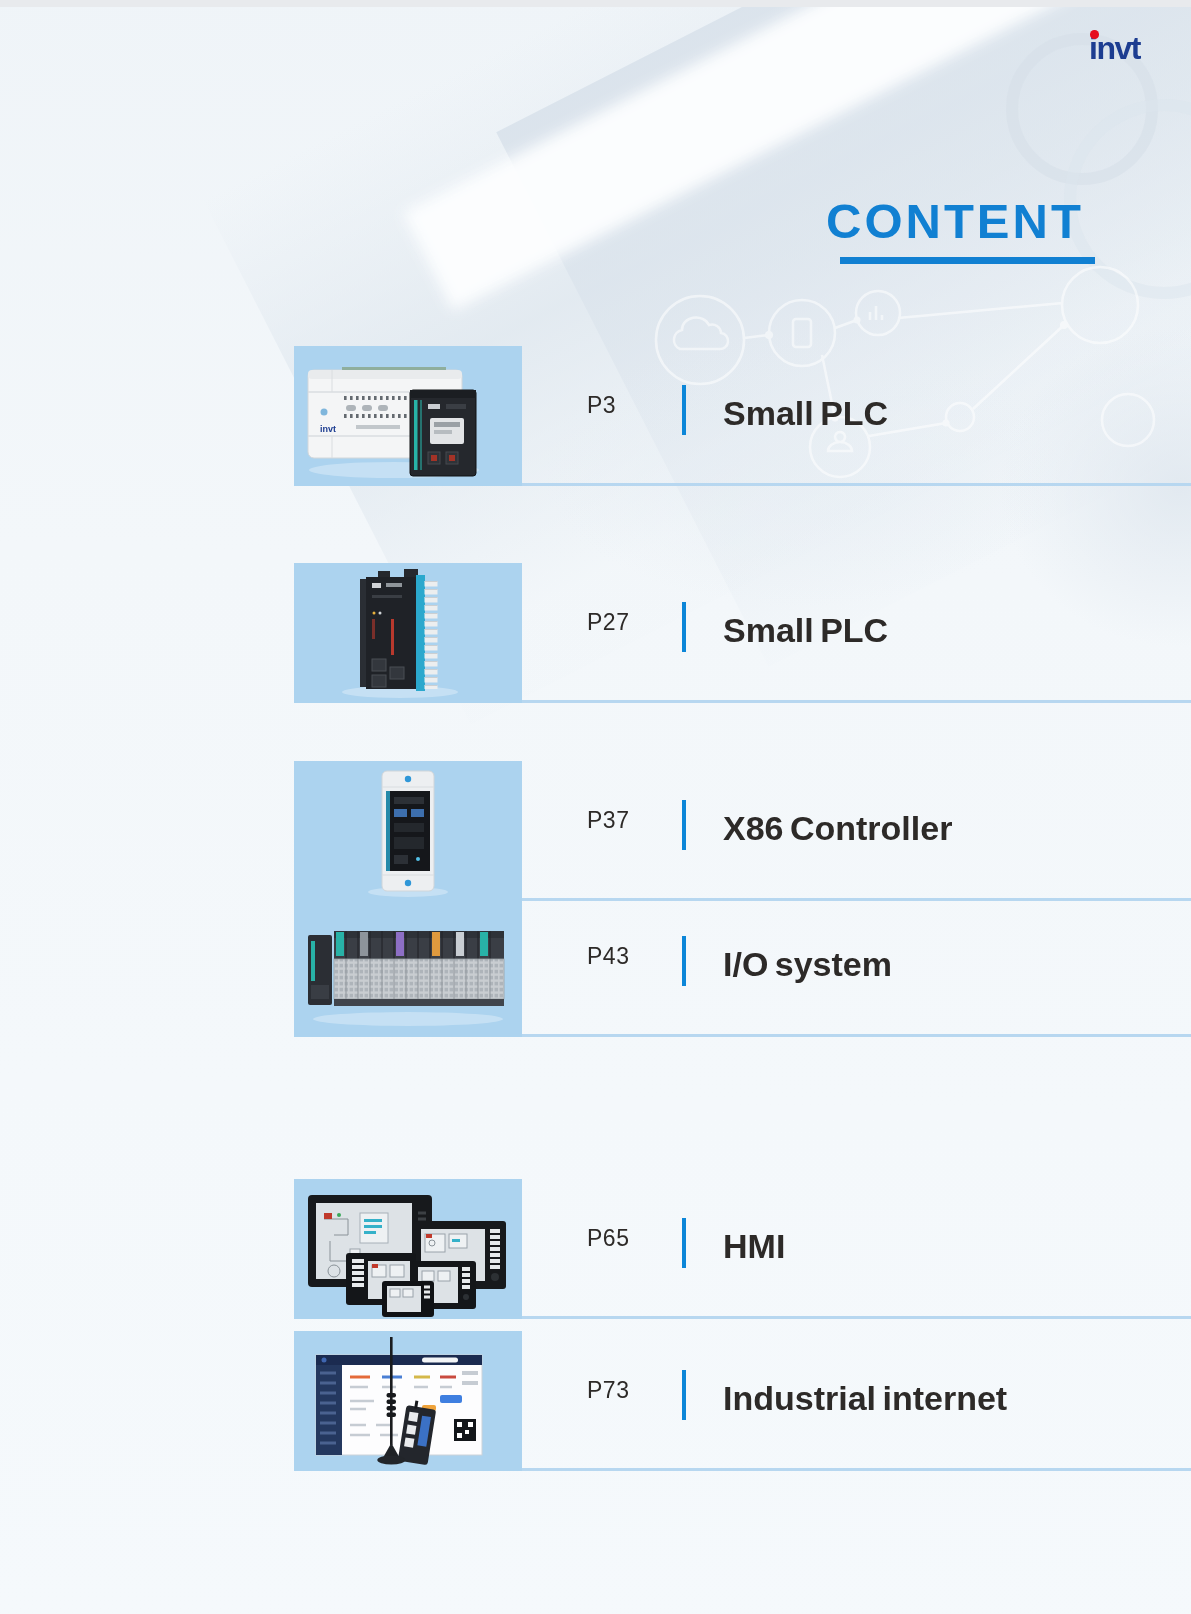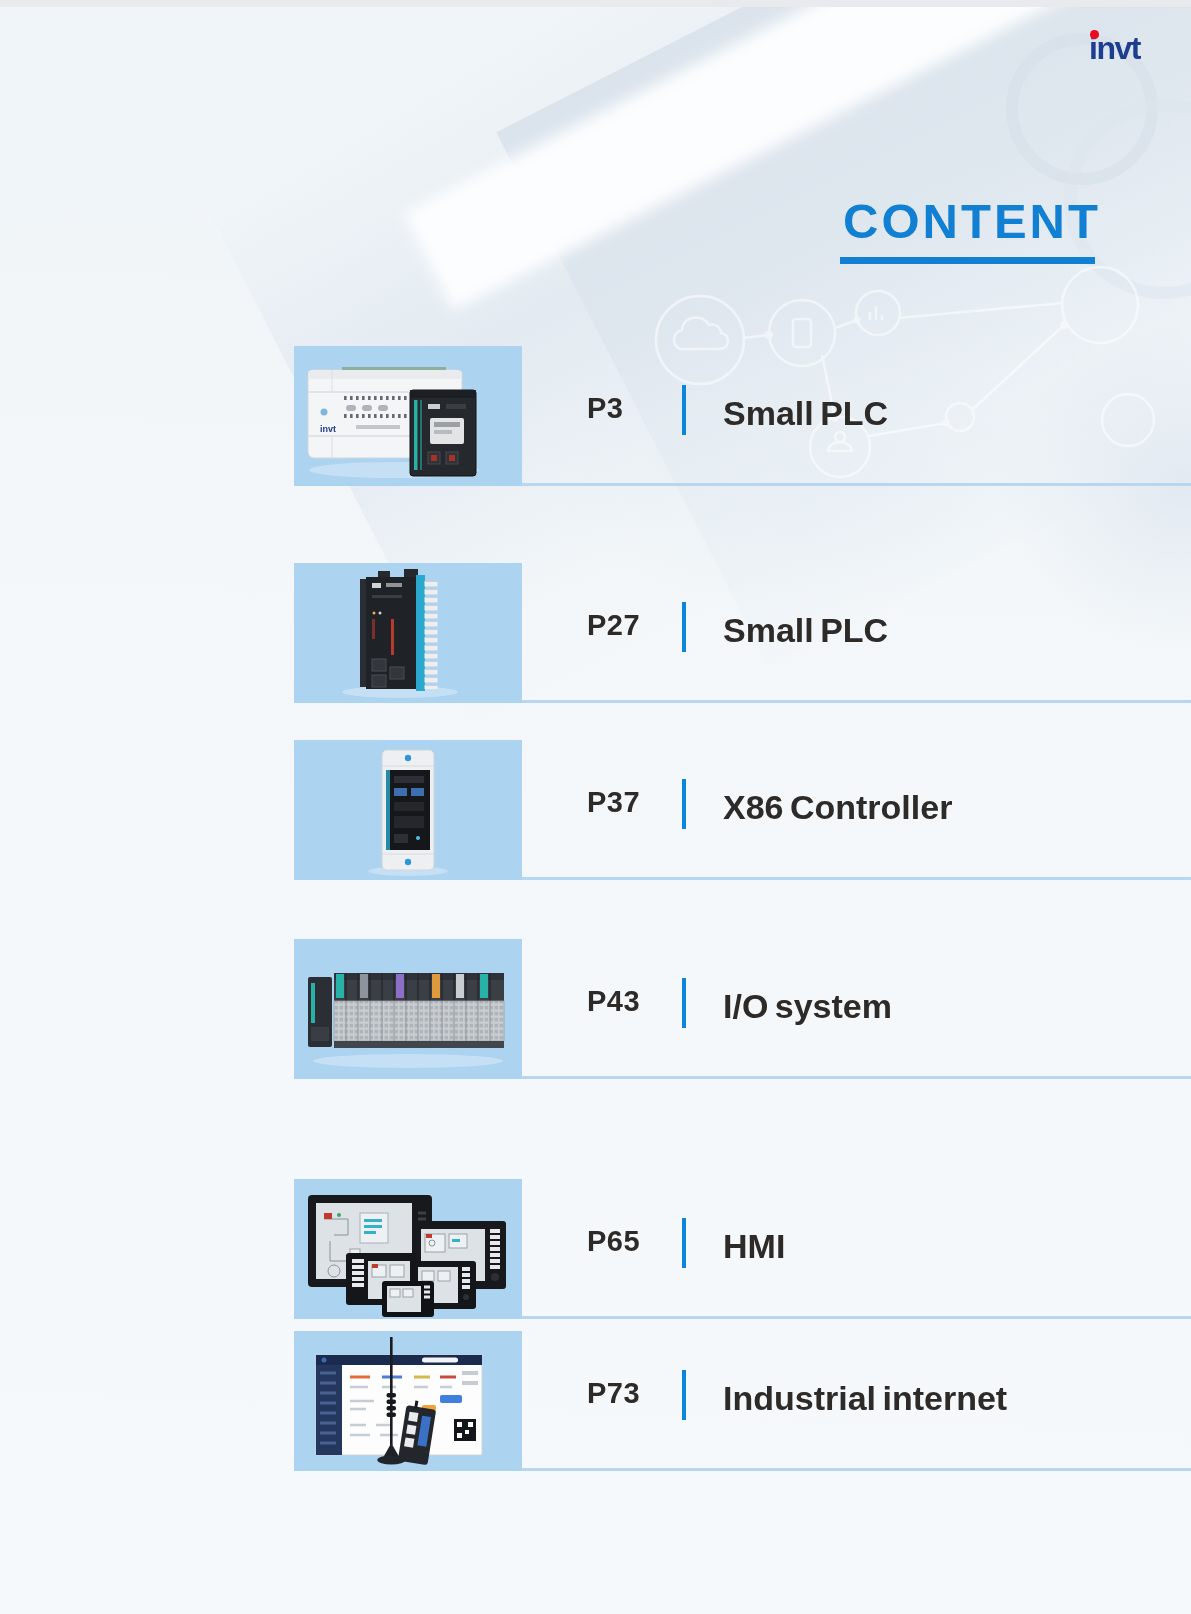--- a/index.html
+++ b/index.html
@@ -24,30 +24,30 @@
   .blob2{position:absolute;left:540px;top:320px;width:520px;height:280px;
          background:radial-gradient(closest-side,rgba(230,237,243,0.6),rgba(230,237,243,0));}
   .net{position:absolute;left:540px;top:178px;width:640px;height:330px;opacity:0.55;}
 
   
   .logo{position:absolute;left:1089px;top:25px;z-index:3;}
   .logo-text{font-size:32px;font-weight:bold;color:#1d3d91;letter-spacing:-1.5px;line-height:1;}
   .logo-dot{position:absolute;left:1px;top:-2px;width:8.5px;height:8.5px;border-radius:50%;background:#e60d1e;}
 
   
-  .title{position:absolute;left:826px;top:186px;width:292px;margin:0;text-align:center;
+  .title{position:absolute;left:826px;top:186px;width:292px;margin:0;
          font-size:49px;font-weight:bold;letter-spacing:3px;color:#1180d2;z-index:2;}
   .title-underline{position:absolute;left:840px;top:250px;width:255px;height:7px;background:#1180d2;z-index:2;}
 
   
   .row{position:absolute;left:0;width:1191px;height:140px;z-index:2;}
   .thumb{position:absolute;left:294px;top:0;width:228px;height:140px;background:#acd3ef;}
   .thumb svg{position:absolute;left:0;top:0;width:228px;height:140px;}
   .hline{position:absolute;left:522px;top:137px;width:669px;height:3px;background:#b7d7f0;}
-  .pageno{position:absolute;left:587px;top:46px;font-size:29px;font-weight:bold;color:#2d2a28;letter-spacing:0.5px;}
+  .pageno{position:absolute;left:587px;top:46px;font-size:23px;font-weight:normal;color:#2d2a28;letter-spacing:0.5px;}
   .vbar{position:absolute;left:682px;top:39px;width:4px;height:50px;background:#0c86d8;}
   .label{position:absolute;left:723px;top:48px;font-size:34px;font-weight:bold;color:#2d2a28;word-spacing:-3px;}
 </style>
 </head>
 <body>
 
 <div class="page">
 
   <div class="bg">
     <div class="ph1"></div>
@@ -152,21 +152,21 @@
         <rect x="78" y="112" width="14" height="12" fill="#33373d" stroke="#4a4e54"></rect>
         <rect x="96" y="104" width="14" height="12" fill="#33373d" stroke="#4a4e54"></rect>
       </svg>
     </div>
     <div class="pageno">P27</div>
     <div class="vbar"></div>
     <div class="label">Small PLC</div>
     <div class="hline"></div>
   </section>
 
-  <section class="row" style="top:733px">
+  <section class="row" style="top:754px">
     <div class="thumb">
       <svg viewBox="0 0 228 140">
         <ellipse cx="114" cy="131" rx="40" ry="5" fill="#ffffff" opacity="0.3"></ellipse>
         <rect x="88" y="10" width="52" height="120" rx="5" fill="#edeff1" stroke="#d0d5d9"></rect>
         <path d="M88 26 h52 M88 114 h52" stroke="#d9dde0"></path>
         <circle cx="114" cy="18" r="3.2" fill="#2f97d8"></circle>
         <circle cx="114" cy="122" r="3.2" fill="#2f97d8"></circle>
         <rect x="92" y="30" width="44" height="80" fill="#15171b"></rect>
         <rect x="92" y="30" width="4" height="80" fill="#2ba8cd" opacity="0.8"></rect>
         <rect x="100" y="36" width="30" height="7" fill="#2c3036"></rect>
@@ -177,21 +177,21 @@
         <rect x="100" y="94" width="14" height="9" fill="#2c3036"></rect>
         <circle cx="124" cy="98" r="2" fill="#53c1e8"></circle>
       </svg>
     </div>
     <div class="pageno">P37</div>
     <div class="vbar"></div>
     <div class="label">X86 Controller</div>
     <div class="hline"></div>
   </section>
 
-  <section class="row" style="top:932px">
+  <section class="row" style="top:890px">
     <div class="thumb">
       <svg viewBox="0 0 228 140">
         <defs>
           <pattern id="iogrid" width="5" height="6" patternUnits="userSpaceOnUse">
             <rect width="5" height="6" fill="#c9cdd1"></rect>
             <rect x="0.6" y="0.8" width="3.4" height="3.6" fill="#aeb4ba"></rect>
           </pattern>
         </defs>
         <ellipse cx="114" cy="122" rx="95" ry="7" fill="#ffffff" opacity="0.3"></ellipse>
         <rect x="14" y="38" width="24" height="70" rx="2" fill="#2b2e34"></rect>

